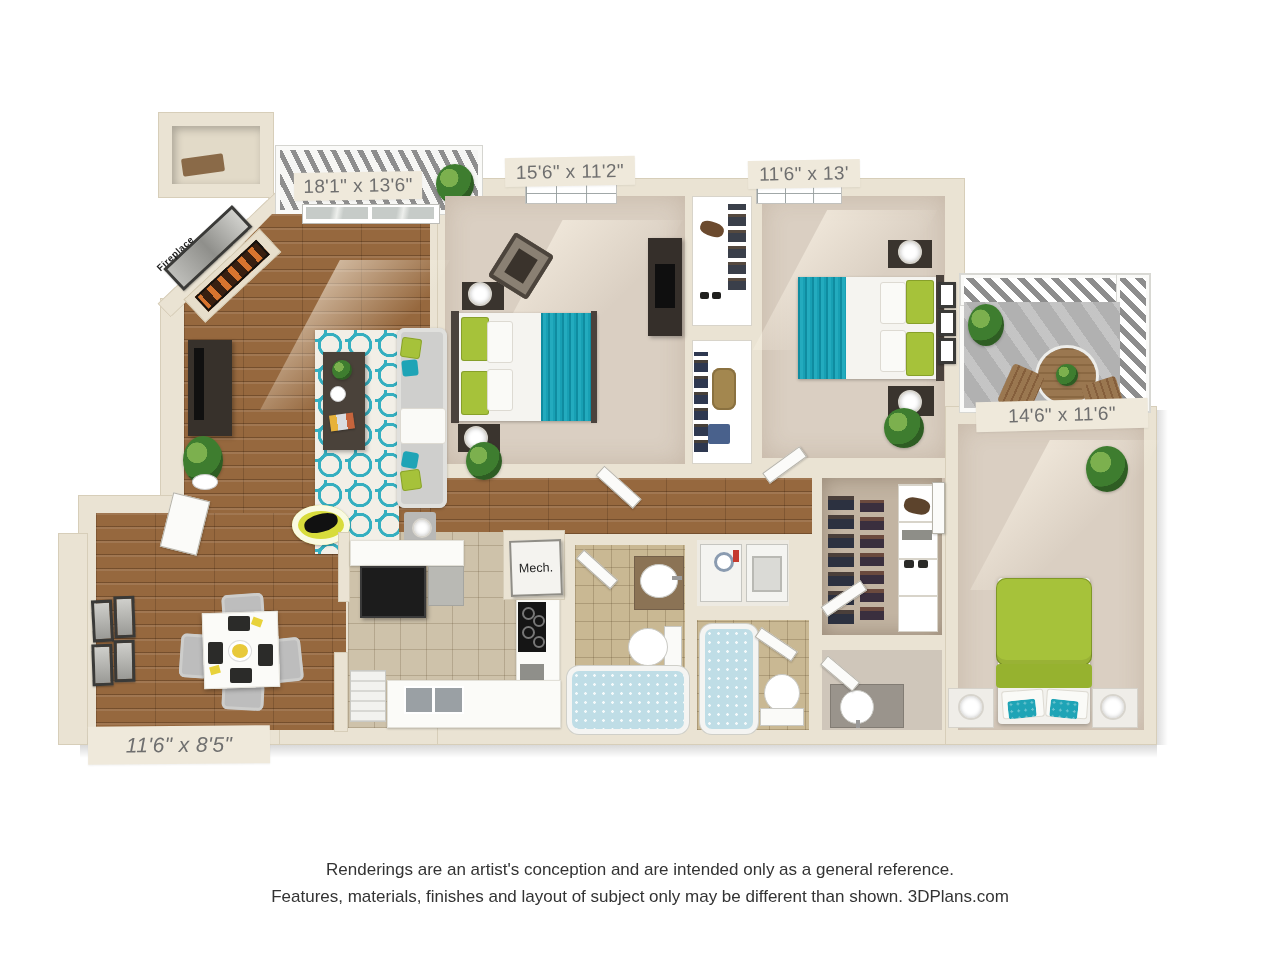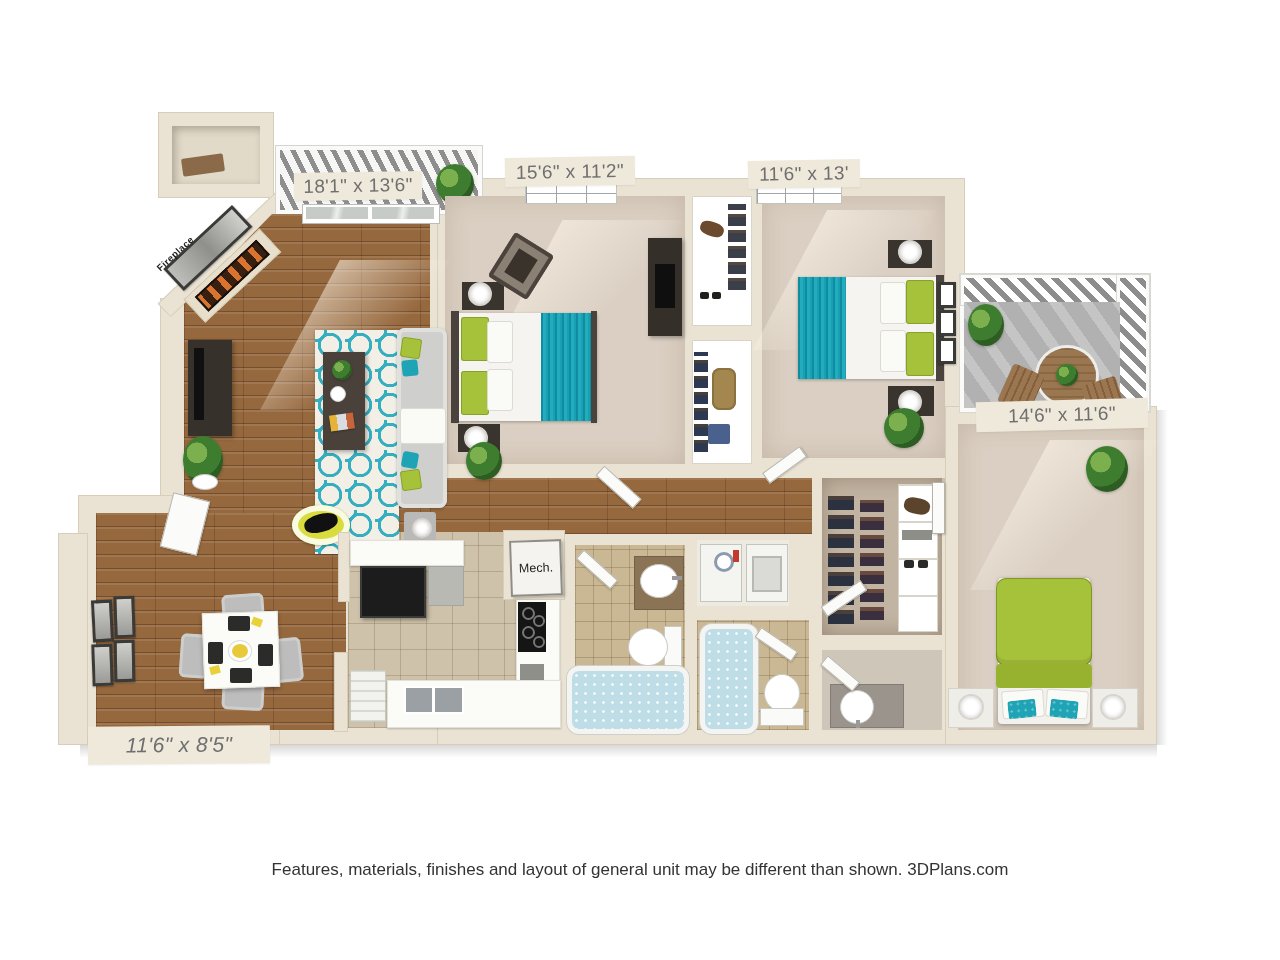--- a/index.html
+++ b/index.html
@@ -291,16 +291,17 @@
     <span>11'6" x 13'</span>
   </div>
   <div class="plate" style="left:976px;top:400px;width:172px;height:30px;transform:rotate(-1.5deg);">
     <span>14'6" x 11'6"</span>
   </div>
   <div class="plate" style="left:88px;top:726px;width:182px;height:38px;font-style:italic;font-size:21px;transform:rotate(-0.5deg);">
     <span>11'6" x 8'5"</span>
   </div>
 
   <div class="disc" style="top:856px;">
-    <div>Features, materials, finishes and layout of general unit may be different than shown. 3DPlans.com</div>
+    <div>Renderings are an artist's conception and are intended only as a general reference.</div>
+    <div>Features, materials, finishes and layout of subject only may be different than shown. 3DPlans.com</div>
   </div>
 
 </div>
 
 </body></html>

